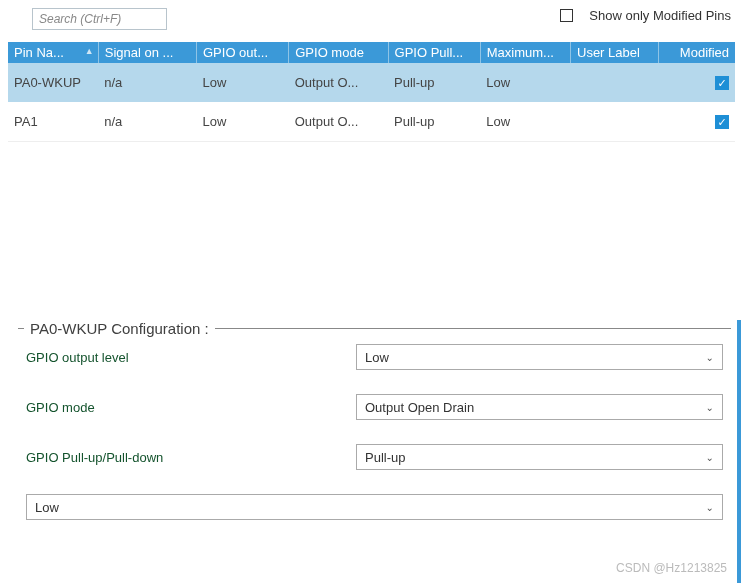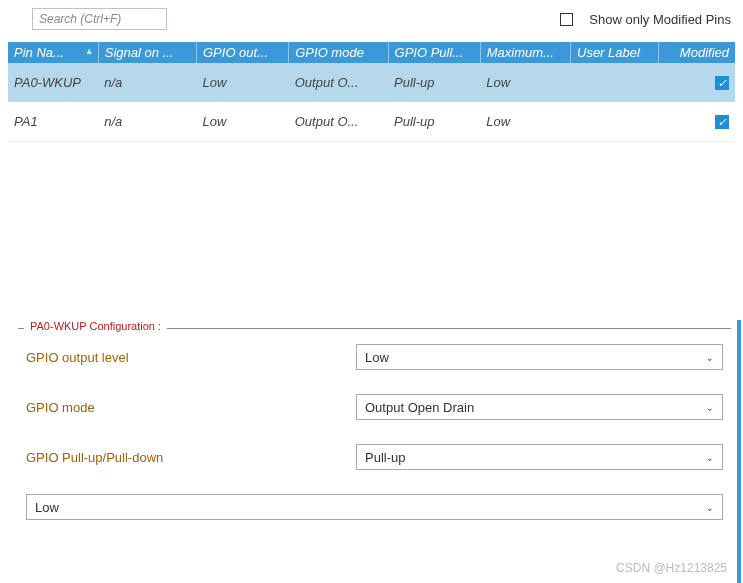--- a/index.html
+++ b/index.html
@@ -9,21 +9,21 @@
       color: #444;
       width: 743px;
       height: 583px;
       background: #fff;
       position: relative;
       overflow: hidden;
     }
     .top-row {
       display: flex;
       justify-content: space-between;
-      align-items: center;
+      align-items: flex-start;
       padding: 8px 8px 4px 32px;
     }
     .search-box {
       width: 135px;
       height: 22px;
       border: 1px solid #b8c4cc;
       padding: 0 6px;
       font-size: 12px;
       font-style: italic;
       color: #888;
@@ -44,21 +44,20 @@
       border: 1px solid #333;
       display: inline-block;
     }
     .table-wrap {
       margin: 8px 8px 0 8px;
     }
     table {
       width: 100%;
       border-collapse: collapse;
       table-layout: fixed;
-      font-style: italic;
     }
     th {
       background: #3b99d8;
       color: #fff;
       font-weight: normal;
       font-size: 13px;
       text-align: left;
       padding: 3px 6px;
       border-right: 1px solid #8fc4e6;
       white-space: nowrap;
@@ -113,31 +112,31 @@
       left: 0;
       right: 0;
       border-top: 1px solid #888;
     }
     .fieldset-legend {
       position: absolute;
       top: 0;
       left: 6px;
       background: #fff;
       padding: 0 6px;
-      color: #b91c1c;
-      font-size: 11px;
+      color: #404040;
+      font-size: 15px;
     }
     .form-row {
       display: flex;
       align-items: center;
       padding: 12px 8px 12px 8px;
     }
     .form-label {
       width: 330px;
-      color: #a16207;
+      color: #14532d;
       font-size: 13px;
     }
     .form-select {
       flex: 1;
       position: relative;
     }
     .select-box {
       width: 100%;
       height: 26px;
       border: 1px solid #aaa;

